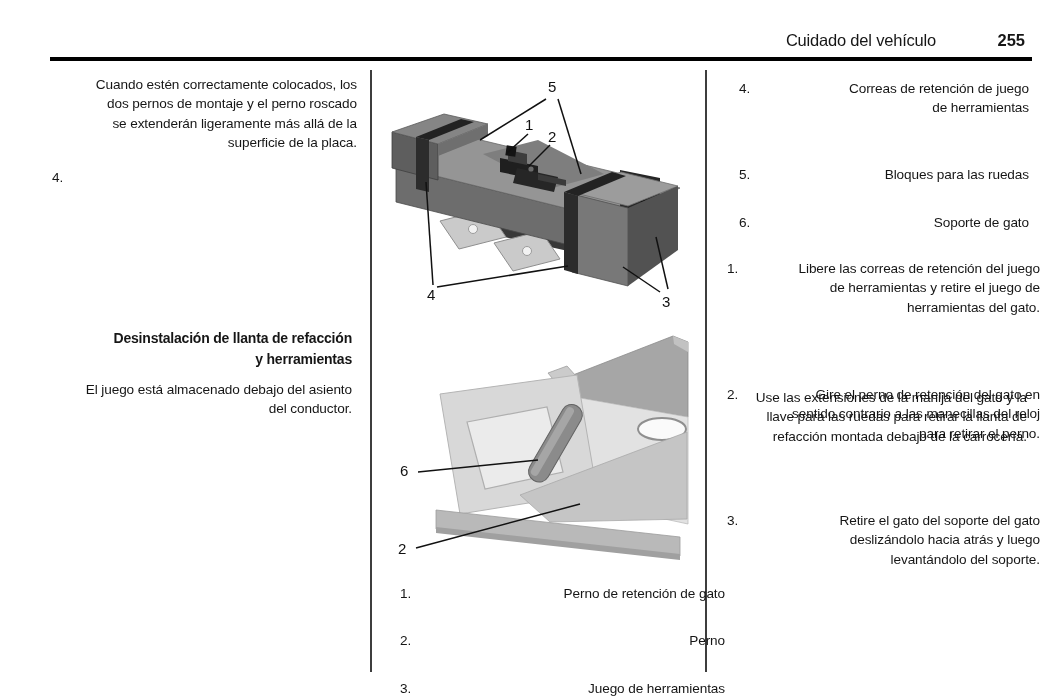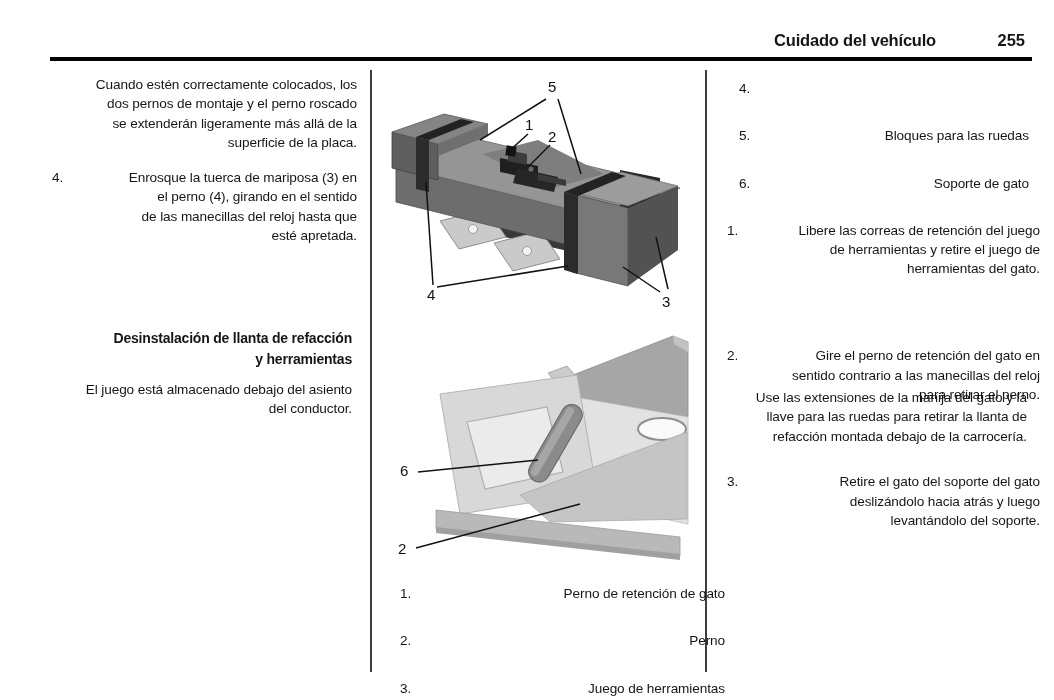--- a/index.html
+++ b/index.html
@@ -2,21 +2,21 @@
 <html><head>
 <meta charset="utf-8">
 <style>
   html,body{margin:0;padding:0;}
   body{
     width:1054px;height:700px;background:#ffffff;position:relative;overflow:hidden;
     font-family:"Liberation Sans", sans-serif;color:#161616;
     -webkit-font-smoothing:antialiased;
   }
   .page{position:absolute;inset:0;}
-  .hdr-title{position:absolute;top:31px;right:118px;font-size:16.5px;font-weight:bold;letter-spacing:-0.2px;text-align:right;}
+  .hdr-title{position:absolute;top:31px;right:118px;font-size:16.5px;font-weight:normal;letter-spacing:-0.2px;text-align:right;}
   .hdr-page{position:absolute;top:31px;right:29px;font-size:16.5px;font-weight:bold;}
   .rule{position:absolute;top:57px;left:50px;width:982px;height:4px;background:#000;}
   .divider{position:absolute;top:70px;width:2px;height:602px;background:#3d3d3d;}
   .d1{left:370px;} .d2{left:705px;}
 
   .body-txt{font-size:13.6px;line-height:19.3px;letter-spacing:-0.1px;text-align:right;}
   .pre{white-space:pre-line;}
   .block{position:absolute;}
 
   
@@ -53,24 +53,20 @@
   <div class="divider d1"></div>
   <div class="divider d2"></div>
 
   <div class="col-left body-txt">
     <div class="block cont pre" style="top:3px;width:282px;">Cuando estén correctamente colocados, los
 dos pernos de montaje y el perno roscado
 se extenderán ligeramente más allá de la
 superficie de la placa.</div>
     <div class="block oli" style="top:96px;width:282px;">
       <span class="num">4.</span>
-      <span class="txt pre">Enrosque la tuerca de mariposa (3) en
-el perno (4), girando en el sentido
-de las manecillas del reloj hasta que
-esté apretada.</span>
     </div>
     <div class="block h2 pre" style="top:256px;width:300px;">Desinstalación de llanta de refacción
 y herramientas</div>
     <div class="block pre" style="top:308px;width:300px;">El juego está almacenado debajo del asiento
 del conductor.</div>
   </div>
 
   <div class="figure fig1">
     <svg viewBox="0 0 310 250" width="310" height="250">
 
@@ -199,20 +195,22 @@
     </div>
     <div class="block oli" style="top:62px;width:300px;">
       <span class="num">3.</span>
       <span class="txt">Juego de herramientas</span>
     </div>
   </div>
 
   <div class="col-right body-txt">
     <div class="block oli legend-li" style="top:7px;width:266px;">
       <span class="num">4.</span>
+      <span class="txt pre">Correas de retención de juego
+de herramientas</span>
     </div>
     <div class="block oli legend-li" style="top:54px;width:266px;">
       <span class="num">5.</span>
       <span class="txt">Bloques para las ruedas</span>
     </div>
     <div class="block oli legend-li" style="top:83px;width:266px;">
       <span class="num">6.</span>
       <span class="txt">Soporte de gato</span>
     </div>
 

